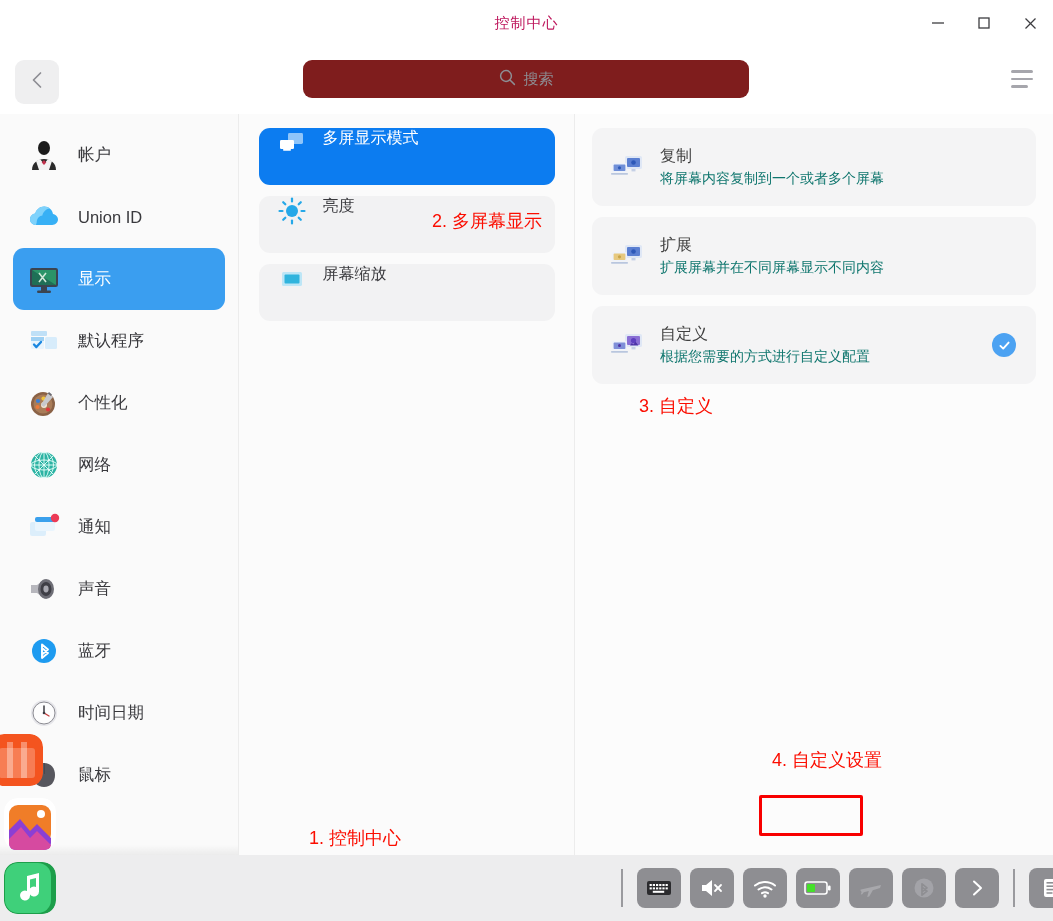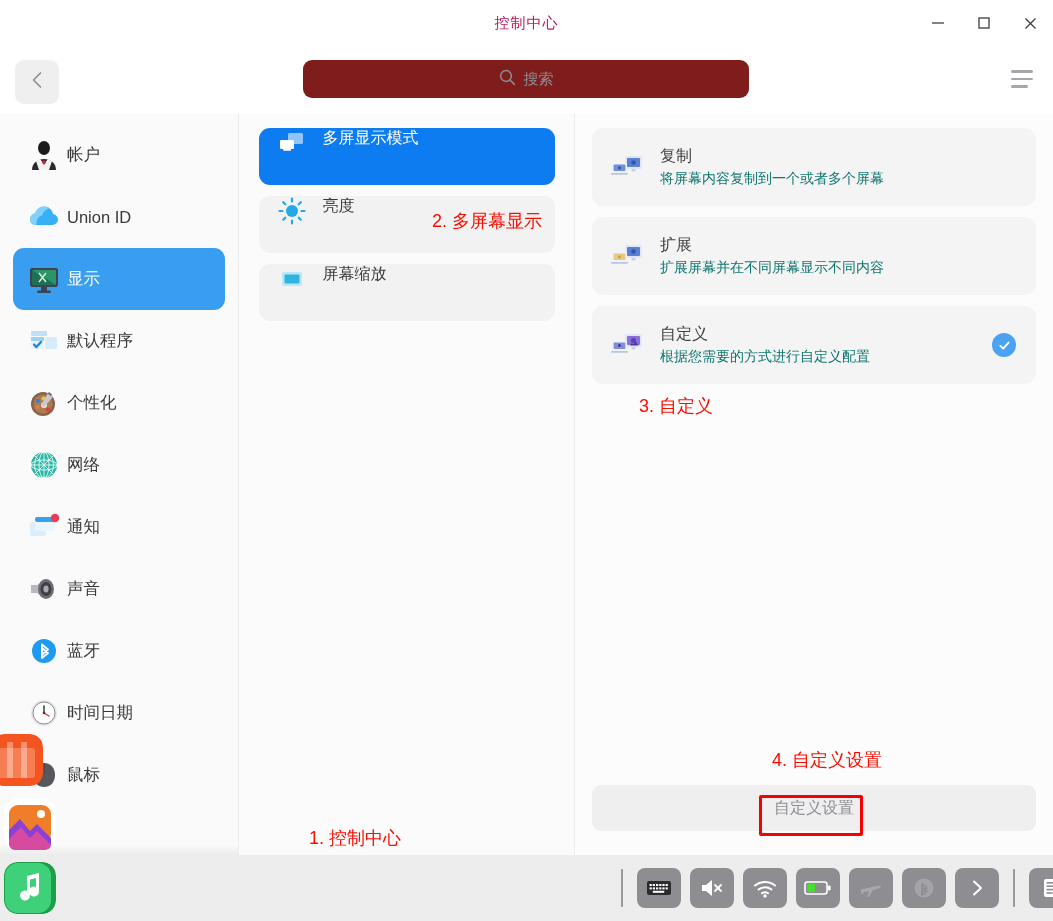--- a/index.html
+++ b/index.html
@@ -53,21 +53,21 @@
 
   
   .content { position:absolute; left:0; top:114px; width:1053px; height:741px; display:flex; }
 
   .sidebar {
     width:238px; height:741px; background:#fafafa;
     overflow:hidden; position:relative;
   }
   .sidebar-list { padding-top:10px; }
   .sb-item {
-    height:62px; margin:0 13px; display:flex; align-items:center; gap:6px;
+    height:62px; margin:0 13px; display:flex; align-items:center; gap:17px;
     padding-left:14px; border-radius:11px;
   }
   .sb-item .sb-label { font-size:16.5px; color:#39393d; }
   .sb-item.selected { background:#3a9ef0; }
   .sb-item.selected .sb-label { color:#ffffff; }
   .sb-icon { width:34px; height:34px; flex:0 0 34px; position:relative; }
 
   .divider-v { width:1px; height:741px; background:#ececec; }
 
   .midcol { width:335px; height:741px; background:#fbfbfb; padding:14px 0 0 0; position:relative; }
@@ -442,23 +442,20 @@
           <div class="opt-title">自定义</div>
           <div class="opt-desc">根据您需要的方式进行自定义配置</div>
         </div>
         <span class="check">
           <svg width="15" height="15" viewBox="0 0 15 15">
               <polyline points="3.4,7.9 6.2,10.6 11.6,4.6" fill="none" stroke="#ffffff" stroke-width="1.9" stroke-linecap="round" stroke-linejoin="round"></polyline>
             </svg>
         </span>
       </div>
 
-      <div class="custom-btn-wrap">
-        <div class="custom-btn">自定义设置</div>
-      </div>
 
     </div>
   </div>
 
   <div class="hl-box"></div>
 
   <div class="anno" style="left:309px; top:826px;">1. 控制中心</div>
   <div class="anno" style="left:432px; top:209px;">2. 多屏幕显示</div>
   <div class="anno" style="left:639px; top:394px;">3. 自定义</div>
   <div class="anno" style="left:772px; top:748px;">4. 自定义设置</div>

